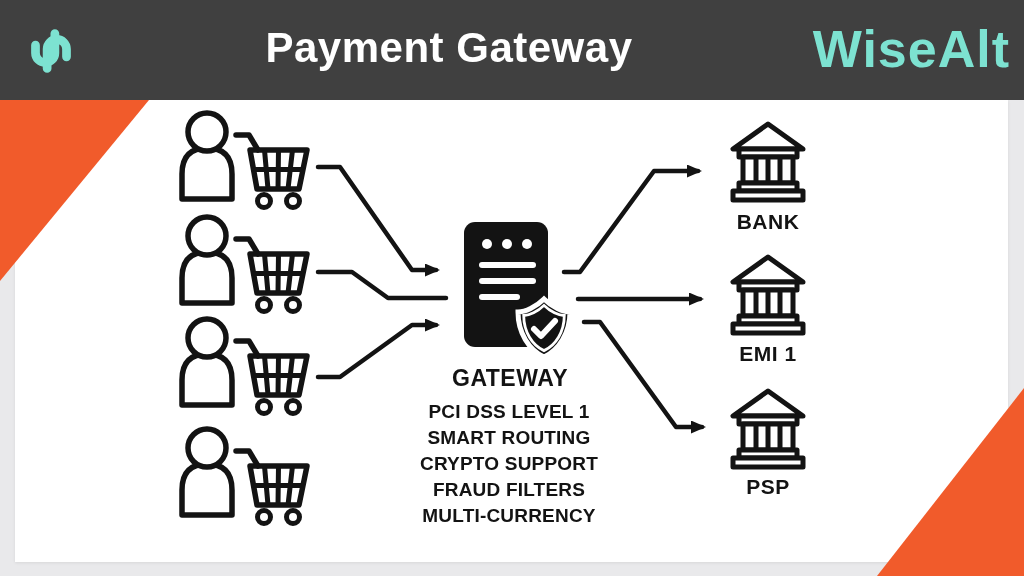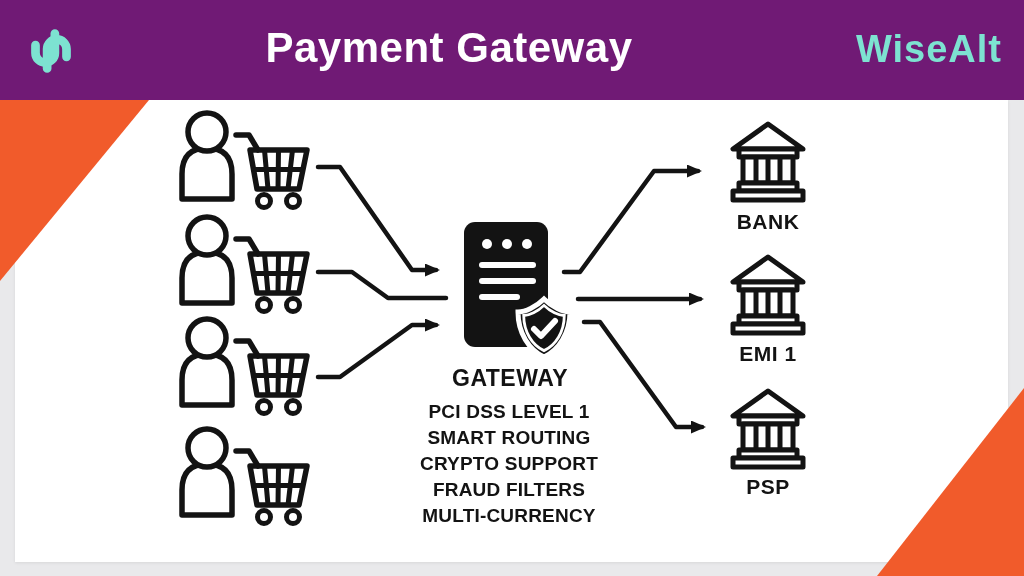--- a/index.html
+++ b/index.html
@@ -9,30 +9,30 @@
   }
   .card{
     position:absolute;left:15px;right:16px;top:100px;bottom:14px;
     background:#FFFFFF;box-shadow:0 1px 3px rgba(0,0,0,.08);
   }
   .tri{position:absolute;background:#F15B2B;}
   .tri.tl{left:0;top:100px;width:149px;height:181px;clip-path:polygon(0 0,100% 0,0 100%);}
   .tri.br{right:0;bottom:0;width:147px;height:188px;clip-path:polygon(100% 0,100% 100%,0 100%);}
   .topbar{
     position:absolute;left:0;top:0;width:100%;height:100px;
-    background:#701a75;z-index:5;
+    background:#404040;z-index:5;
   }
   .logo{position:absolute;left:20px;top:20px;}
   .title{
     position:absolute;left:449px;top:50%;transform:translate(-50%,-54%);
     margin:0;color:#FFFFFF;font-size:42px;font-weight:700;letter-spacing:.5px;white-space:nowrap;
   }
   .brand{
-    position:absolute;right:22px;top:50%;transform:translateY(-52%);
-    color:#7DE2D1;font-size:38px;font-weight:700;letter-spacing:1px;white-space:nowrap;text-align:center;
+    position:absolute;right:14px;top:50%;transform:translateY(-52%);
+    color:#7DE2D1;font-size:52px;font-weight:700;letter-spacing:1px;white-space:nowrap;text-align:center;
   }
   .diagram{position:absolute;left:0;top:0;z-index:4;}
   .diagram text{font-family:"Liberation Sans",sans-serif;fill:#131313;font-weight:700;}
   .gw-label{font-size:23px;letter-spacing:.5px;}
   .feat{font-size:19px;letter-spacing:.2px;}
   .bank-label{font-size:21px;letter-spacing:.5px;}
 </style>
 </head>
 <body>
 

